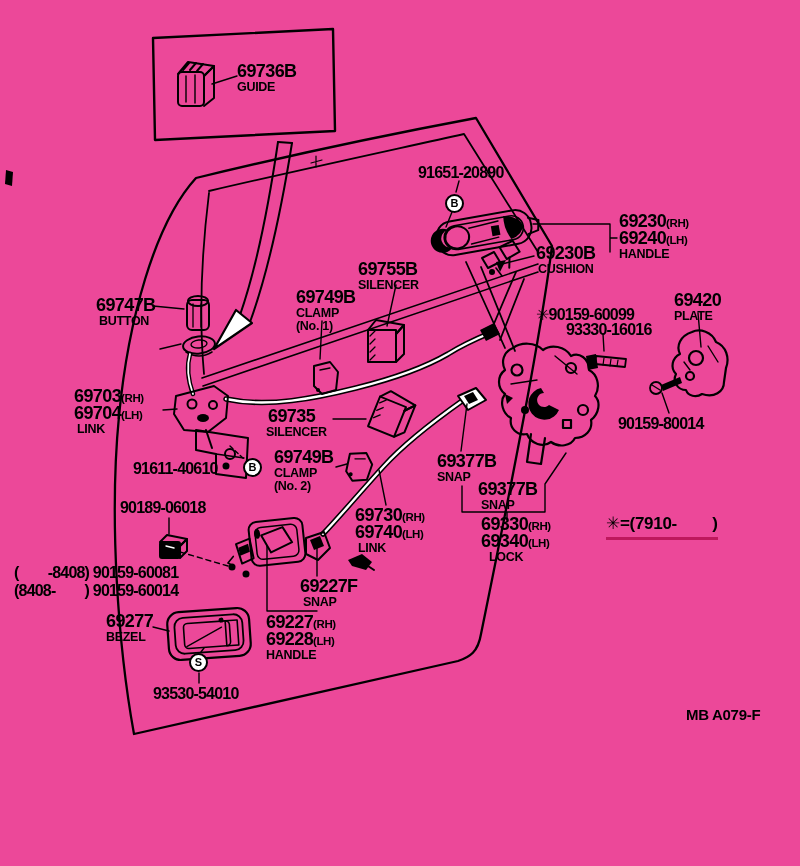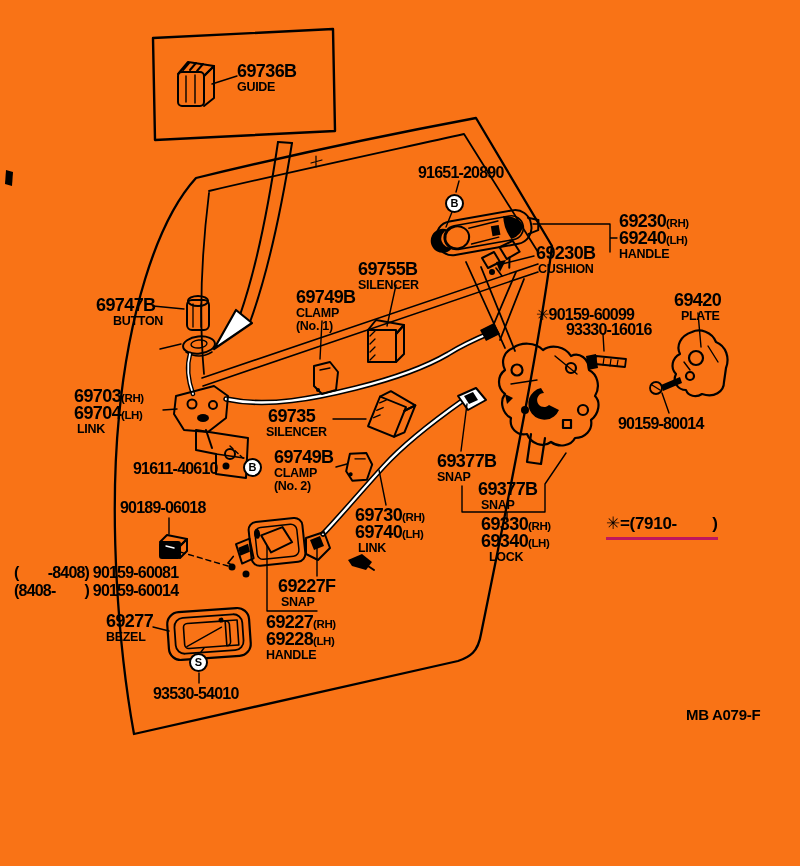--- a/index.html
+++ b/index.html
@@ -1,16 +1,16 @@
 <!DOCTYPE html>
 <html><head>
 <meta charset="utf-8">
 <style>
   html,body{margin:0;padding:0;background:#fff;}
-  .stage{position:relative;width:800px;height:866px;background:#f97316;overflow:hidden;
+  .stage{position:relative;width:800px;height:866px;background:#ec4899;overflow:hidden;
          font-family:"Liberation Sans","DejaVu Sans",sans-serif;color:#000;}
   svg{position:absolute;left:0;top:0;}
   .lbl{position:absolute;white-space:nowrap;}
   .num{font-weight:700;font-size:18px;line-height:15px;letter-spacing:-0.6px;display:inline-block;}
   .numsm{font-weight:700;font-size:16px;line-height:15px;letter-spacing:-0.8px;display:inline-block;}
   .suf{font-weight:700;font-size:11.5px;letter-spacing:-0.4px;display:inline-block;vertical-align:baseline;}
   .sub{font-weight:700;font-size:12.5px;line-height:13px;letter-spacing:-0.3px;}
   .row{line-height:15px;}
   .refer1{font-weight:700;font-size:17px;line-height:18px;}
   .refer2{font-weight:700;font-size:21px;line-height:22px;letter-spacing:0.2px;}
@@ -255,27 +255,27 @@
 </div>
 
 <div class="lbl" style="left:296px;top:289px">
   <div class="num">69749B</div>
   <div class="sub">CLAMP</div>
   <div class="sub">(No. 1)</div>
 </div>
 
 <div class="lbl" style="left:96px;top:297px">
   <div class="num">69747B</div>
-  <div class="sub" style="margin-left:17px">BUTTON</div>
+  <div class="sub" style="margin-left:3px">BUTTON</div>
 </div>
 
 
 <div class="lbl" style="left:674px;top:292px">
   <div class="num">69420</div>
-  <div class="sub" style="margin-left:7px">PLATE</div>
+  <div class="sub" style="margin-left:0">PLATE</div>
 </div>
 
 <div class="lbl" style="left:536px;top:307px">
   <div class="row"><span class="numsm">✳90159-60099</span></div>
   <div class="row" style="margin-left:30px"><span class="numsm">93330-16016</span></div>
 </div>
 
 <div class="lbl" style="left:74px;top:389px">
   <div class="row"><span class="num">69703</span><span class="suf">(RH)</span></div>
   <div class="row"><span class="num">69704</span><span class="suf">(LH)</span></div>
@@ -328,21 +328,21 @@
   <div class="sub" style="margin-left:8px">LOCK</div>
 </div>
 
 <div class="lbl note" style="left:606px;top:513px">✳=(7910-        )</div>
 
 <div class="lbl" style="left:14px;top:565px">
   <div class="row pre"><span class="numsm">(        -8408) 90159-60081</span></div>
   <div class="row pre" style="margin-top:3px"><span class="numsm">(8408-        ) 90159-60014</span></div>
 </div>
 
-<div class="lbl" style="left:278px;top:578px">
+<div class="lbl" style="left:300px;top:578px">
   <div class="num">69227F</div>
   <div class="sub" style="margin-left:3px">SNAP</div>
 </div>
 
 <div class="lbl" style="left:106px;top:613px">
   <div class="num">69277</div>
   <div class="sub">BEZEL</div>
 </div>
 
 <div class="lbl" style="left:266px;top:615px">

